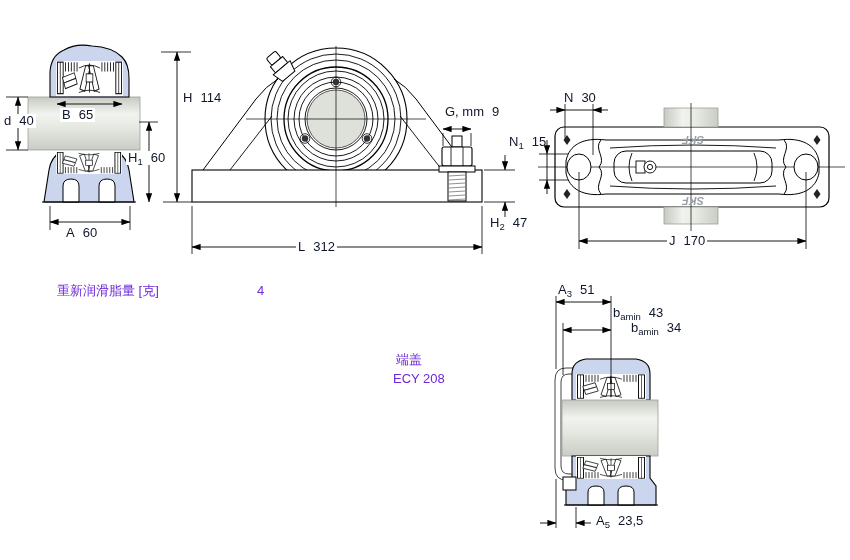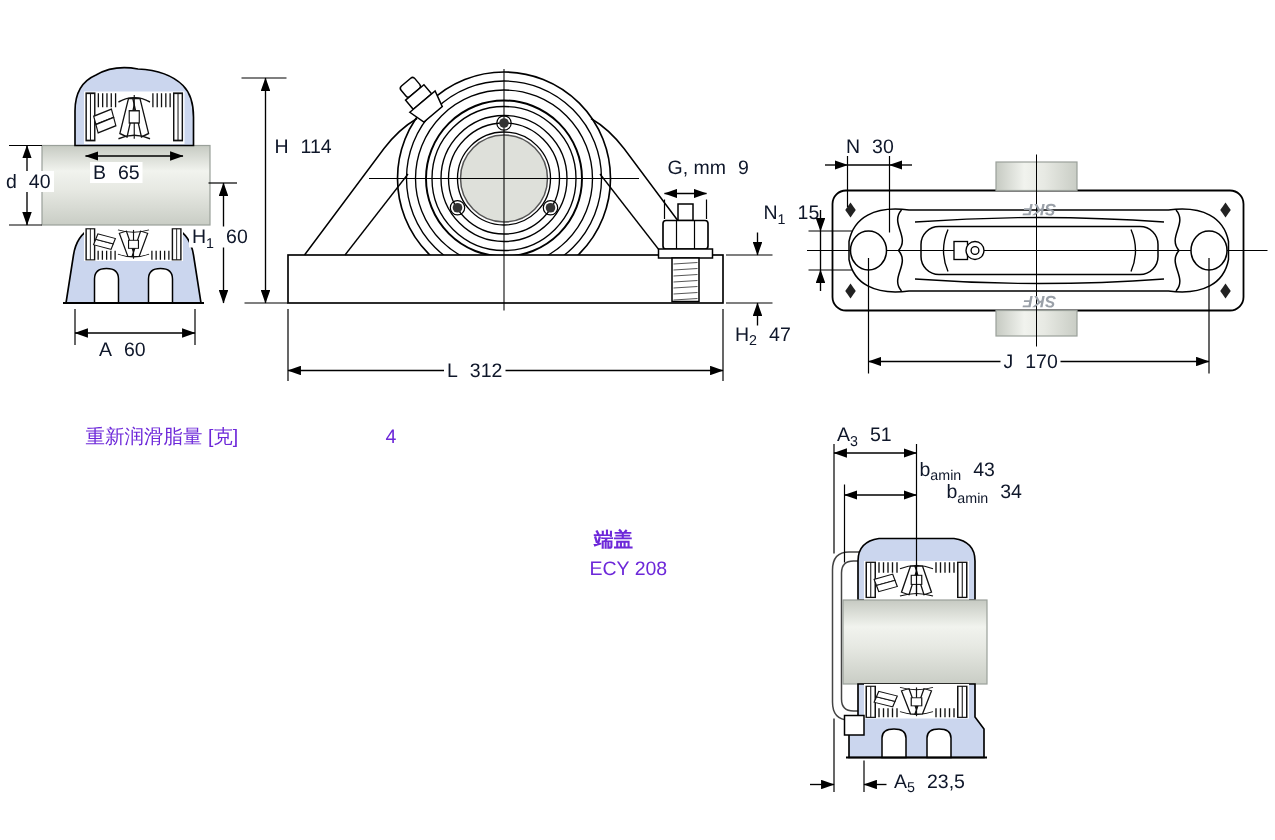--- a/index.html
+++ b/index.html
@@ -4,21 +4,21 @@
 <style>
   html,body{margin:0;padding:0;background:#fff}
   #stage{position:relative;width:850px;height:560px;background:#fff;overflow:hidden;
          font-family:"Liberation Sans",sans-serif}
   #stage svg{position:absolute;left:0;top:0}
   .dim{position:absolute;font:13px/14px "Liberation Sans",sans-serif;color:#0f172a;white-space:nowrap}
   .dim sub{font-size:9.5px;line-height:0;vertical-align:-3px}
   .dim .v{margin-left:8px}
   .wbg{background:#fff;padding:0 2px}
   .note{position:absolute;font:13px/15px "Liberation Sans","DejaVu Sans",sans-serif;color:#6d28d9;white-space:nowrap}
-  .bold{font-weight:bold}
+  .bold{font-weight:normal}
 </style>
 </head>
 <body>
 
 <div id="stage">
 
 <svg width="850" height="560" viewBox="0 0 850 560">
   <defs>
     <marker id="ar" viewBox="0 0 10 7" refX="9.6" refY="3.5" markerWidth="10" markerHeight="7" orient="auto-start-reverse">
       <path d="M0,0 L10,3.5 L0,7 Z" fill="#000"></path>

